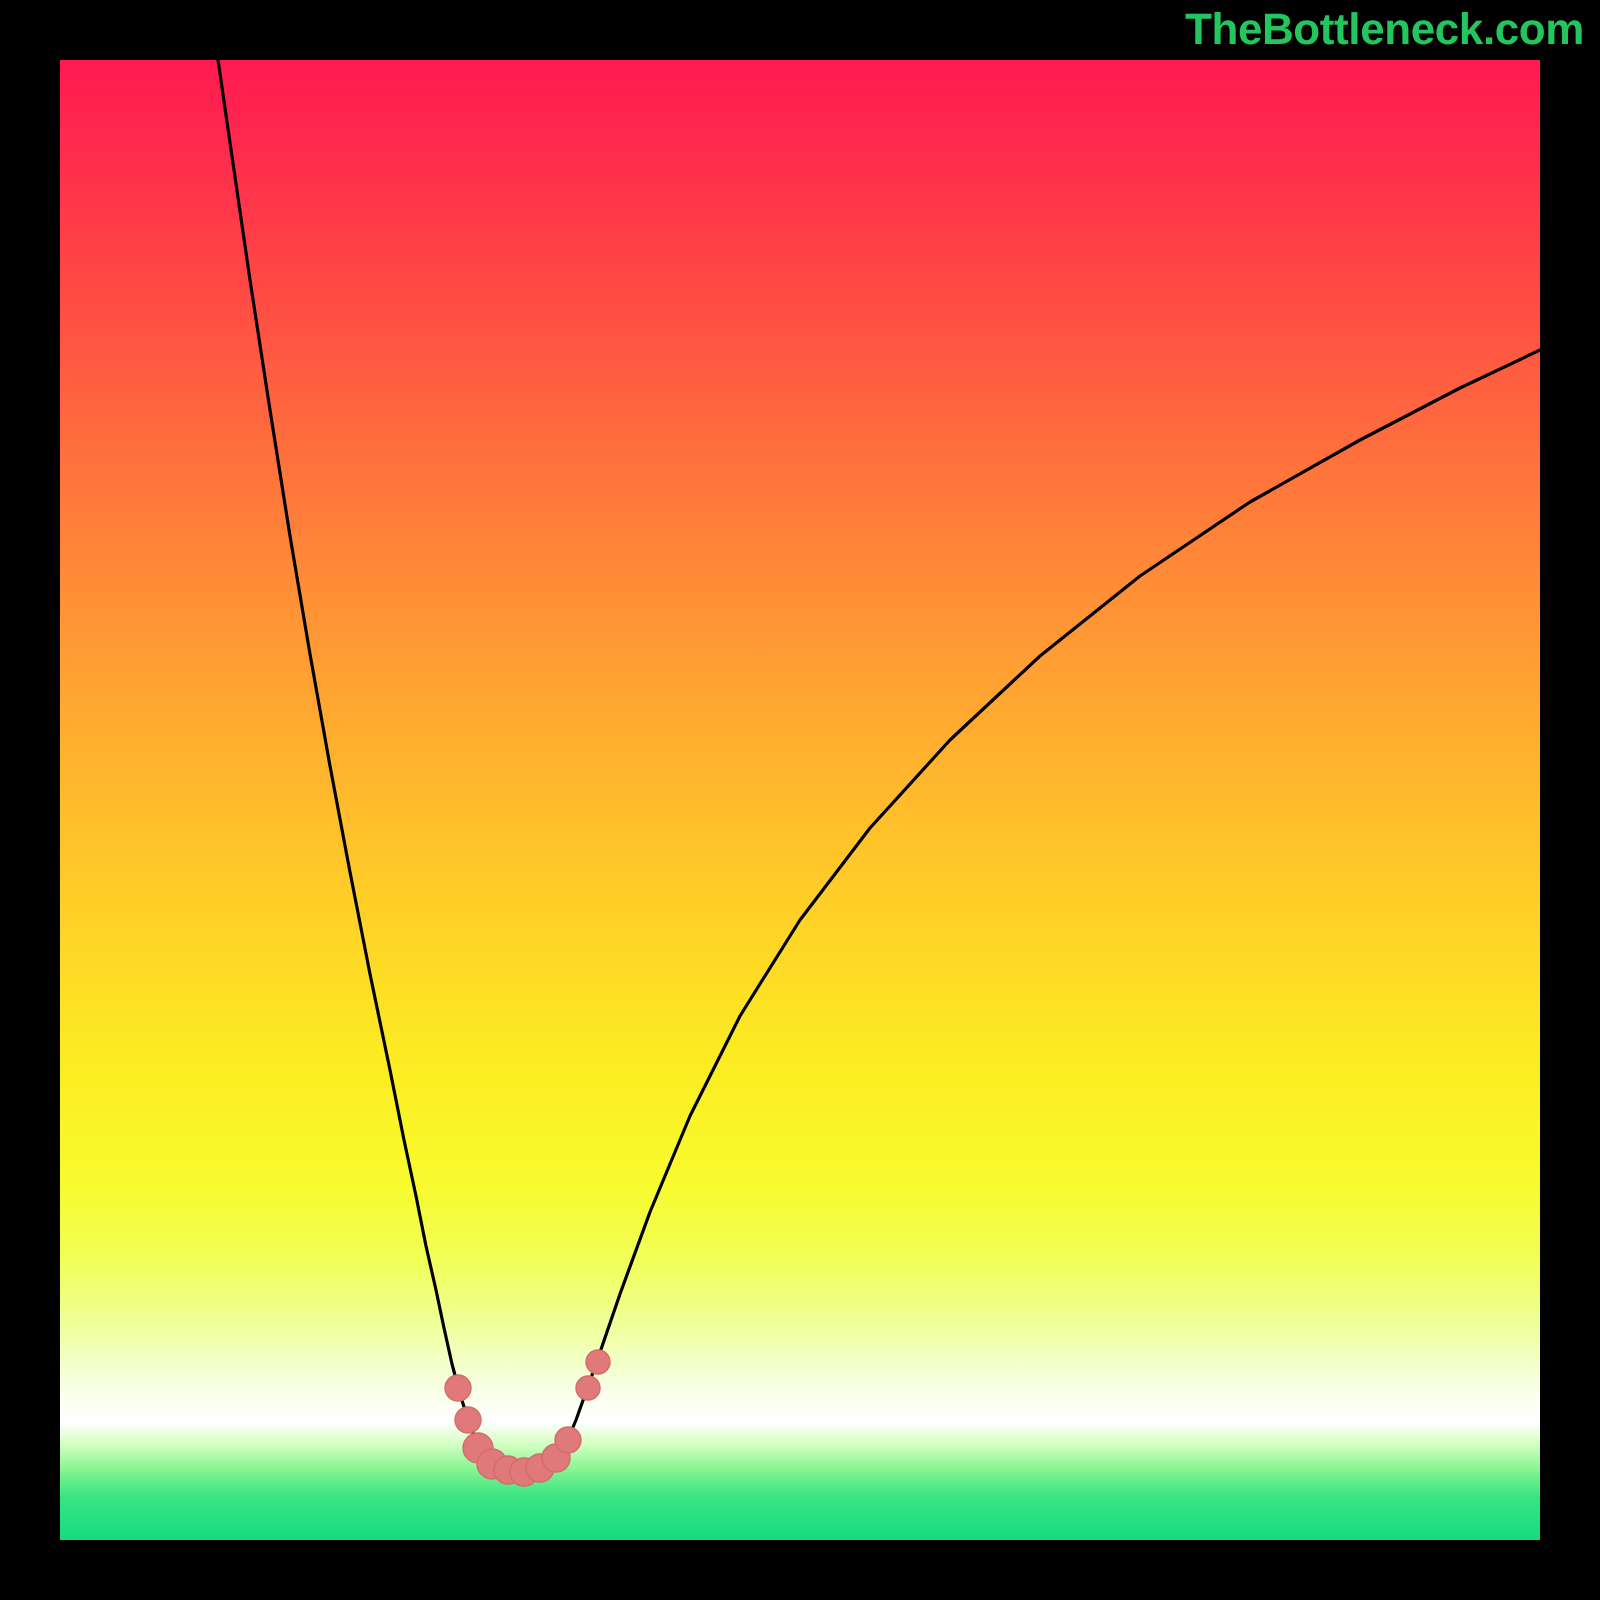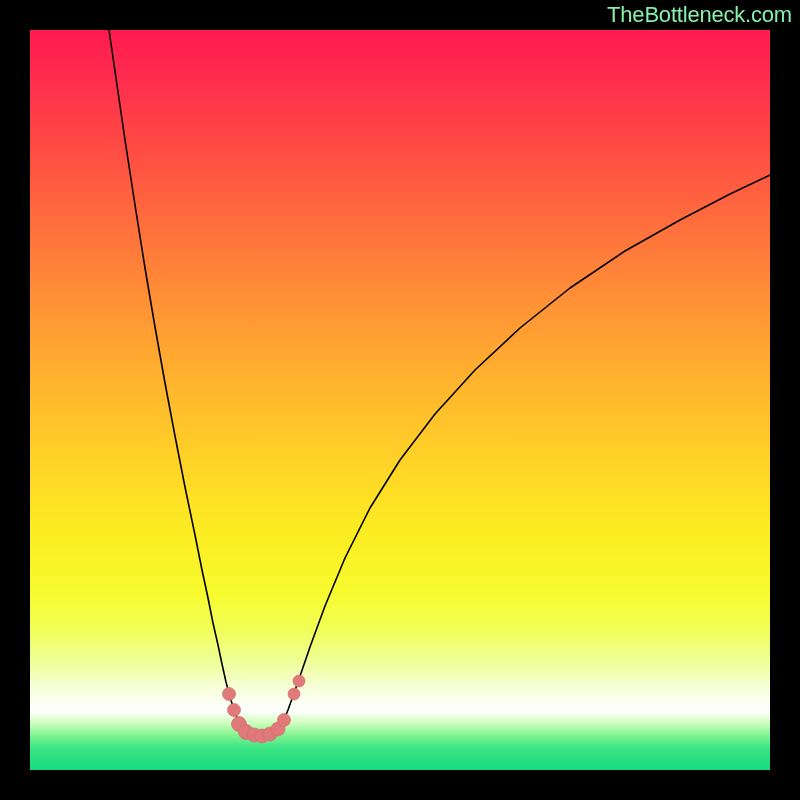--- a/index.html
+++ b/index.html
@@ -71,23 +71,23 @@
   }
   .curve circle {
     fill: #e07a7a;
     stroke: #d56a6a;
     stroke-width: 0.7;
   }
   .watermark {
     position: absolute;
     top: 2px;
     right: 8px;
-    color: #86efac;
+    color: #22c55e;
     font-size: 22px;
-    font-weight: 400;
+    font-weight: 700;
     letter-spacing: -0.2px;
     user-select: none;
   }
 </style>
 </head>
 <body>
 
 <div class="frame">
   <div class="plot">
     <div class="gradient"></div>

